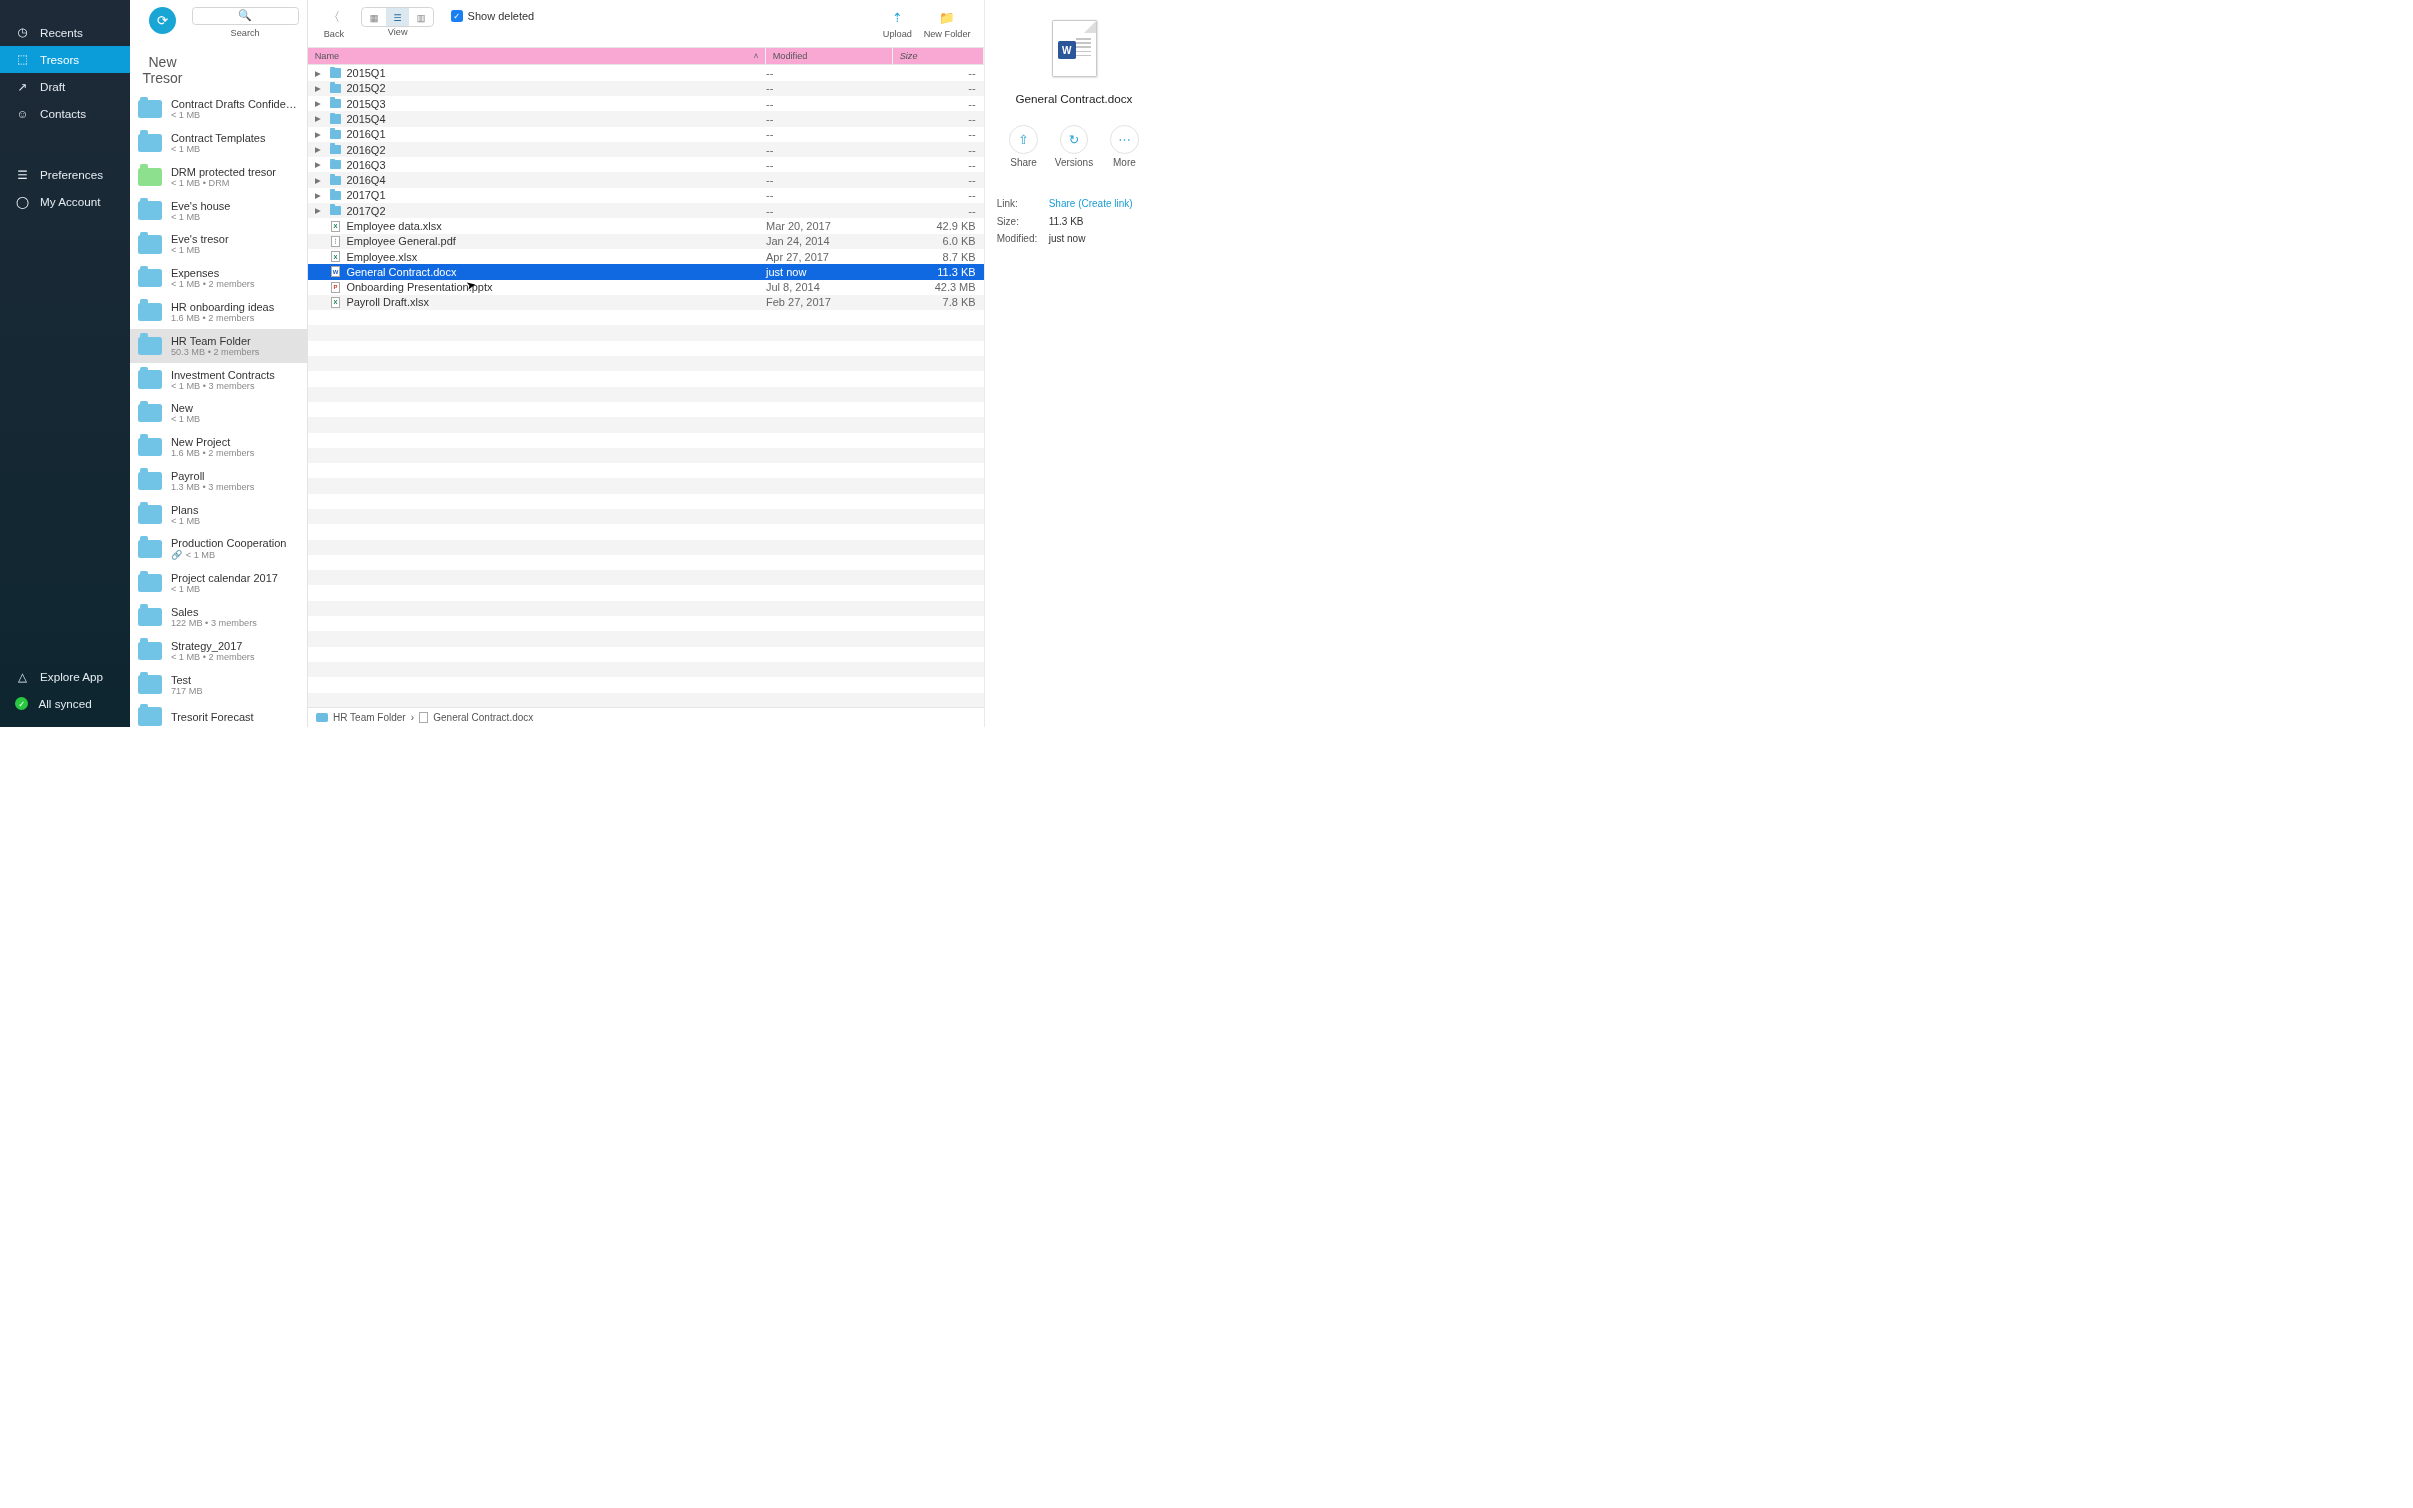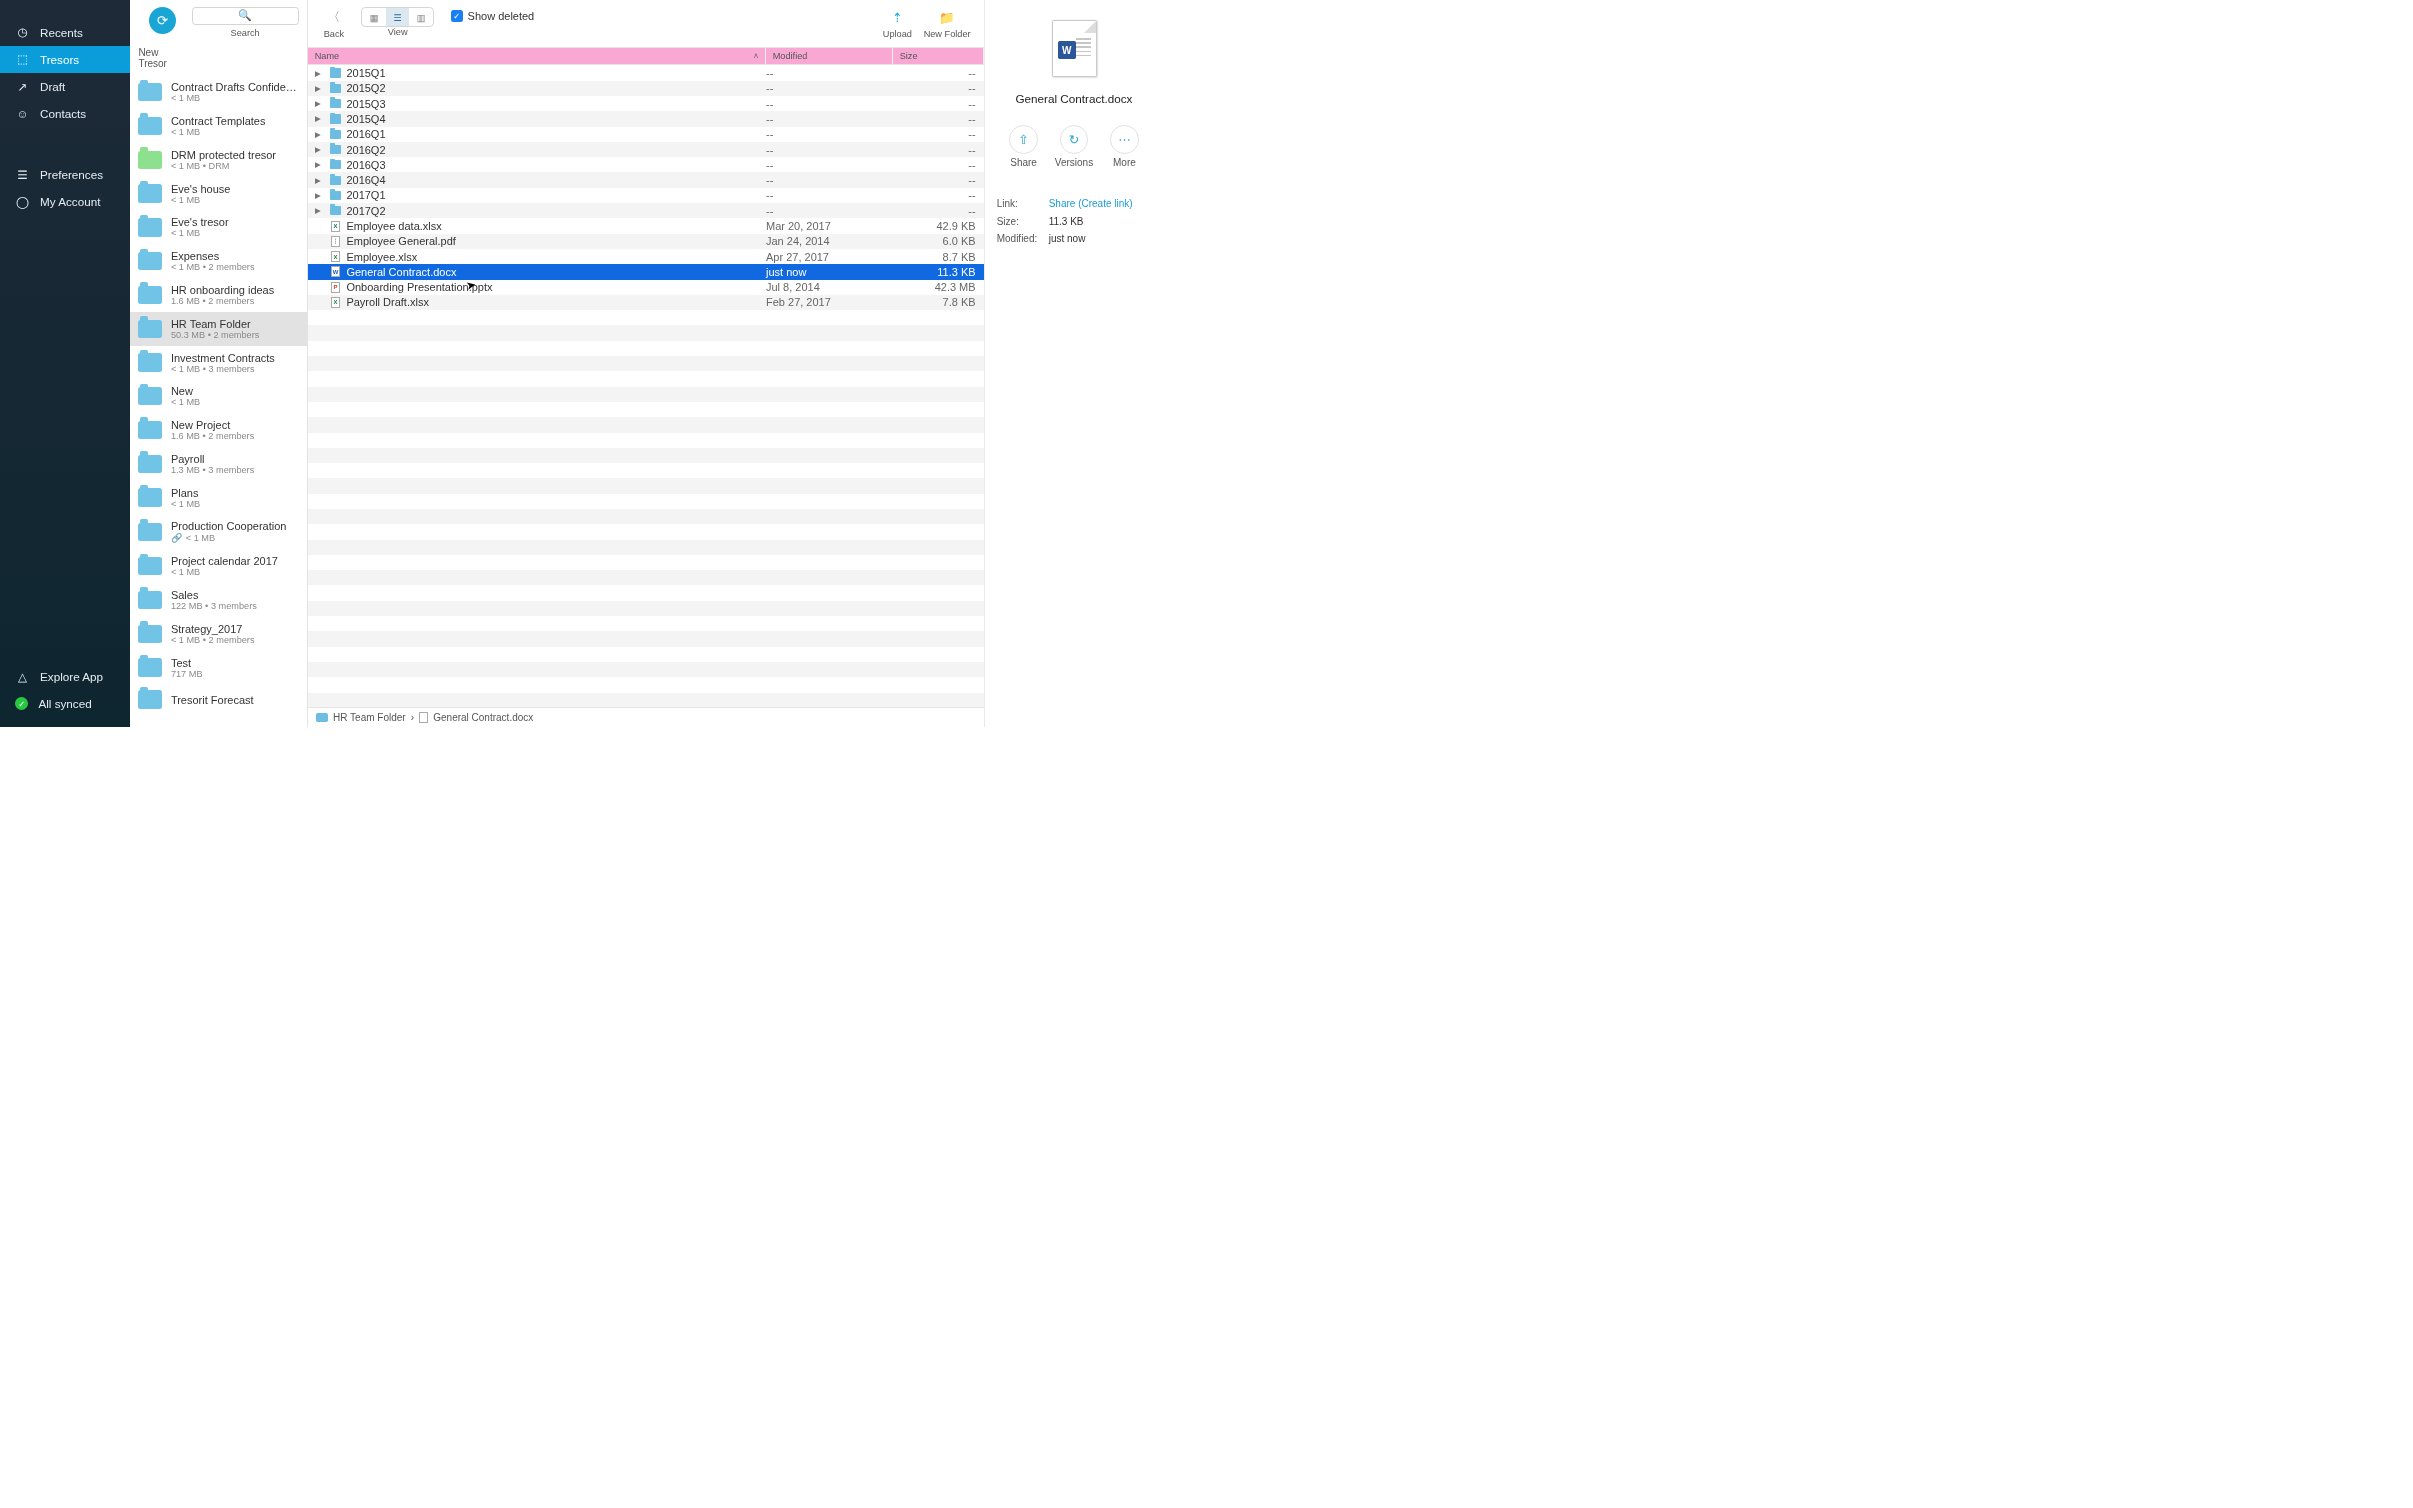--- a/index.html
+++ b/index.html
@@ -11,21 +11,21 @@
 .sidebar-left .nav-item.selected { background: #0a9dd9; color: #fff; }
 .sidebar-left .spacer { flex: 1; }
 .sidebar-left .glyph { width: 15px; text-align: center; display: inline-block; font-size: 11.7px; }
 .sync-dot { width: 13.4px; height: 13.4px; border-radius: 50%; background: #28c840; display: inline-flex; align-items: center; justify-content: center; color: #fff; font-size: 8.4px; }
 
 
 .tresor-list { width: 178px; background: #fff; border-right: 0.8px solid #e3e3e3; display: flex; flex-direction: column; overflow: hidden; }
 .tresor-top { display: flex; align-items: flex-start; gap: 5px; padding: 6.7px 8.4px; }
 .newtresor-btn { display: flex; flex-direction: column; align-items: center; width: 49px; cursor: pointer; }
 .newtresor-circle { width: 27px; height: 27px; border-radius: 50%; background: #1aa6d4; display: flex; align-items: center; justify-content: center; color: #fff; font-size: 13.4px; }
-.newtresor-lbl { font-size: 10px; color: #555; margin-top: 13px; }
+.newtresor-lbl { font-size: 14px; color: #555; margin-top: 20px; text-align: center; }
 .search-wrap { flex: 1; display: flex; flex-direction: column; align-items: center; }
 .searchbox { width: 107px; height: 18.4px; border: 0.8px solid #d5d5d5; border-radius: 3.4px; background: #fff; display: flex; align-items: center; justify-content: center; color: #999; font-size: 11px; }
 .search-lbl { font-size: 9.2px; color: #555; margin-top: 3.4px; }
 .tresor-scroll { flex: 1; overflow-y: auto; }
 .tresor-item { display: flex; align-items: center; padding: 5.9px 8.4px; cursor: pointer; gap: 9px; }
 .tresor-item.active { background: #e2e2e2; }
 .tresor-ficon { width: 23.5px; height: 18.4px; background: #72c4e6; border-radius: 2.5px; position: relative; flex-shrink: 0; }
 .tresor-ficon::before { content: ""; position: absolute; top: -3.4px; left: 1.7px; width: 8.4px; height: 3.4px; background: #72c4e6; border-radius: 1.7px 1.7px 0 0; }
 .tresor-ficon.green { background: #8de08d; }
 .tresor-ficon.green::before { background: #8de08d; }
@@ -42,21 +42,21 @@
 .viewseg .seg { width: 23.5px; display: flex; align-items: center; justify-content: center; color: #888; cursor: pointer; font-size: 9.2px; }
 .viewseg .seg.sel { background: #dbe8f0; color: #2a6ea0; }
 .tb-check { display: flex; align-items: center; gap: 5px; margin-left: 17px; margin-top: 3.4px; font-size: 11px; color: #333; }
 .cbox { width: 11.7px; height: 11.7px; border-radius: 2.5px; background: #1a7ff3; display: inline-flex; align-items: center; justify-content: center; color: #fff; font-size: 8.4px; }
 .tb-spacer { flex: 1; }
 
 .table-head { height: 18.4px; border-top: 0.8px solid #e5e5e5; border-bottom: 0.8px solid #e5e5e5; display: flex; font-size: 9.2px; color: #555; background: #f9a8d4; }
 .th { display: flex; align-items: center; padding: 0 6.7px; border-right: 0.8px solid #efefef; }
 .th.name { flex: 1; }
 .th.mod { width: 127px; }
-.th.size { width: 91px; justify-content: flex-start; }
+.th.size { width: 91px; justify-content: flex-start; font-style: italic; }
 .sort-arrow { margin-left: auto; font-size: 8.4px; color: #666; }
 
 .rows { flex: 1; overflow-y: auto; }
 .frow { height: 15.3px; display: flex; align-items: center; font-size: 11px; }
 .frow:nth-child(even) { background: #f4f4f4; }
 .frow.selected { background: #1169e2 !important; color: #fff; }
 .frow .disclose { width: 20px; text-align: center; color: #777; font-size: 7.5px; }
 .frow.selected .disclose { color: #fff; }
 .frow .icon-cell { width: 15px; display: flex; align-items: center; justify-content: center; }
 .folder-chip { width: 11.7px; height: 9.2px; background: #6dbde2; border-radius: 0.8px; position: relative; }

